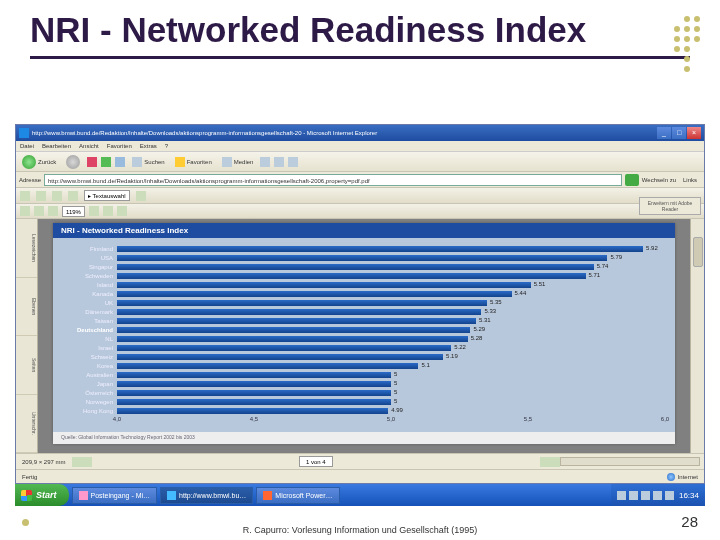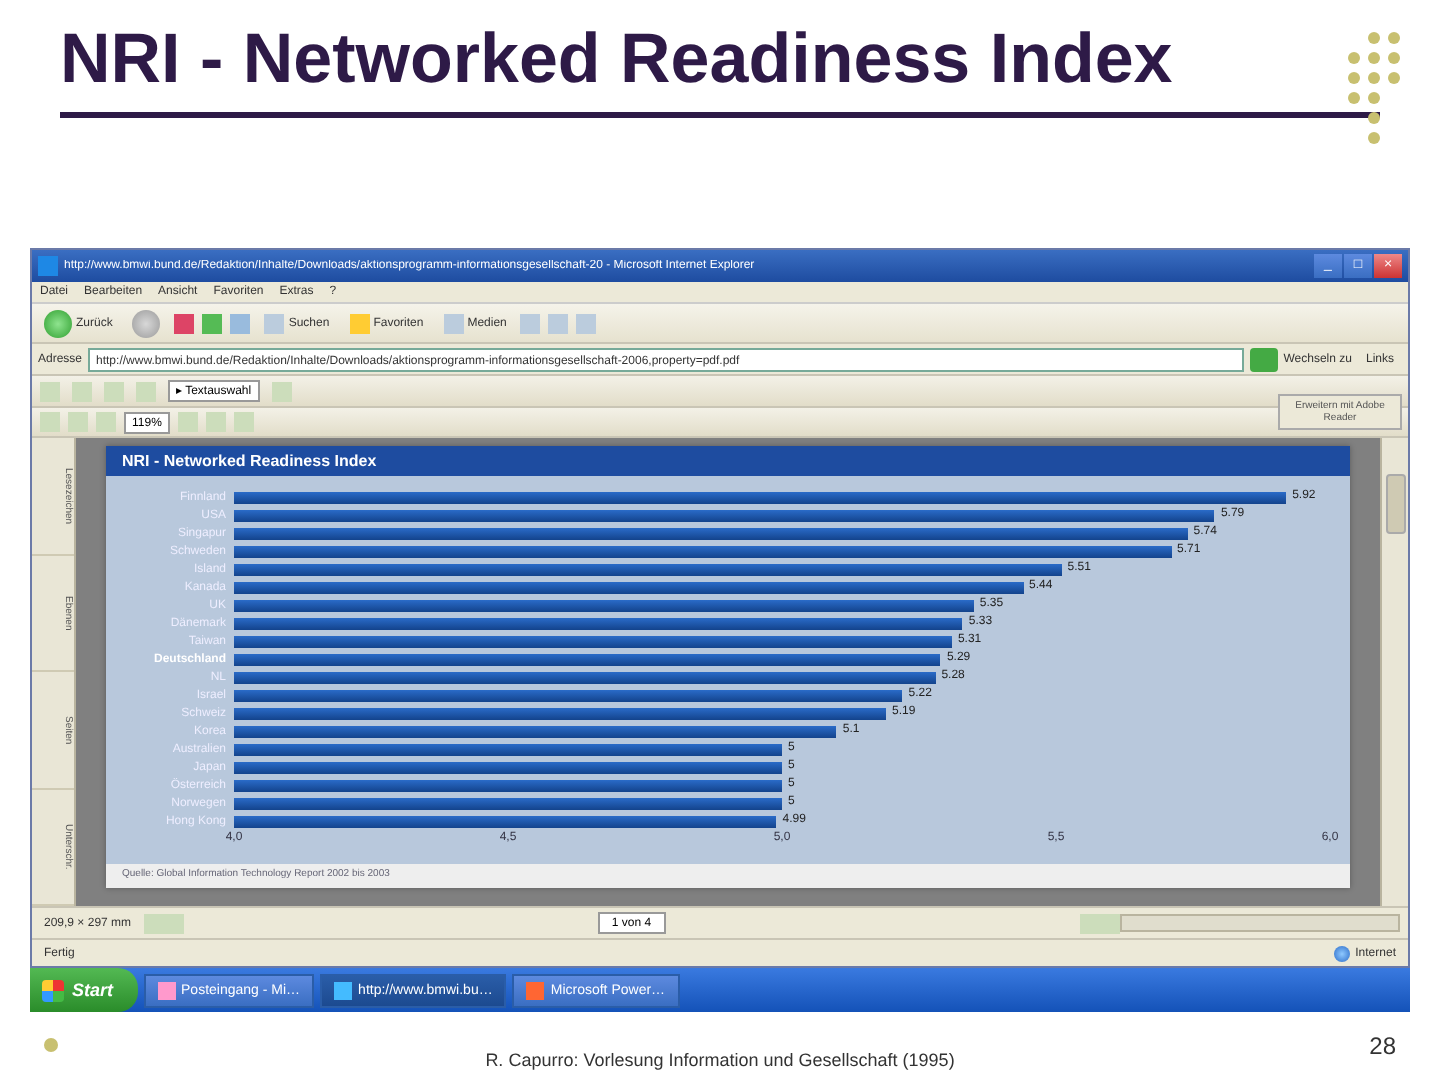--- a/index.html
+++ b/index.html
@@ -74,21 +74,21 @@
   .taskbar { position:absolute; left:15px; width:690px; top:484px; height:22px; background:linear-gradient(#3a7ae0,#1452b8); display:flex; align-items:center; }
   .start { height:22px; background:linear-gradient(#53b953,#2a8c2a); color:#fff; font-size:9px; font-weight:bold; font-style:italic; padding:0 12px 0 6px; display:flex; align-items:center; gap:4px; border-radius:0 10px 10px 0; }
   .start .w-logo { width:11px; height:11px; background:conic-gradient(#e33 0 25%,#4b4 0 50%,#39f 0 75%,#fc3 0); border-radius:2px; }
   .tray-btn { height:17px; background:linear-gradient(#5d8adf,#3a6ec2); color:#fff; font-size:7px; line-height:17px; padding:0 6px; margin-left:3px; border:1px solid #2a5da8; display:flex; align-items:center; gap:3px; max-width:120px; overflow:hidden; white-space:nowrap; }
   .tray-btn.active { background:linear-gradient(#2a5da8,#1c4a90); }
   .systray { margin-left:auto; height:22px; background:linear-gradient(#2f6fd4,#1a52b0); display:flex; align-items:center; gap:3px; padding:0 6px; }
   .systray .sico { width:9px; height:9px; background:#bcd; }
   .systray .clock { color:#fff; font-size:8px; padding-left:2px; }
 
   .footer-text { position:absolute; bottom:5px; left:0; right:0; text-align:center; font-size:9px; color:#333; }
-  .footer-num { position:absolute; bottom:10px; right:22px; font-size:12px; color:#333; }
+  .footer-num { position:absolute; bottom:10px; right:22px; font-size:15px; color:#333; }
   .footer-dot { position:absolute; bottom:14px; left:22px; width:7px; height:7px; border-radius:50%; background:#c8c070; }
 </style>
 </head>
 <body>
 
 <div class="slide">
   <div class="title">NRI - Networked Readiness Index</div>
   <div class="title-rule"></div>
   <div class="dots-decor">
     <span style="top:6px;left:32px"></span>
@@ -366,18 +366,26 @@
         <span>Posteingang - Mi…</span>
       </div>
     <div class="tray-btn active">
         <span class="tb-ico" style="width:9px;height:9px;background:#4bf"></span>
         <span>http://www.bmwi.bu…</span>
       </div>
     <div class="tray-btn">
         <span class="tb-ico" style="width:9px;height:9px;background:#f63"></span>
         <span>Microsoft Power…</span>
       </div>
+    <div class="systray">
+      <span class="sico"></span>
+      <span class="sico"></span>
+      <span class="sico"></span>
+      <span class="sico"></span>
+      <span class="sico"></span>
+      <span class="clock">16:34</span>
+    </div>
   </div>
 
   <div class="footer-dot"></div>
   <div class="footer-text">R. Capurro: Vorlesung Information und Gesellschaft (1995)</div>
   <div class="footer-num">28</div>
 </div>
 
 </body></html>

